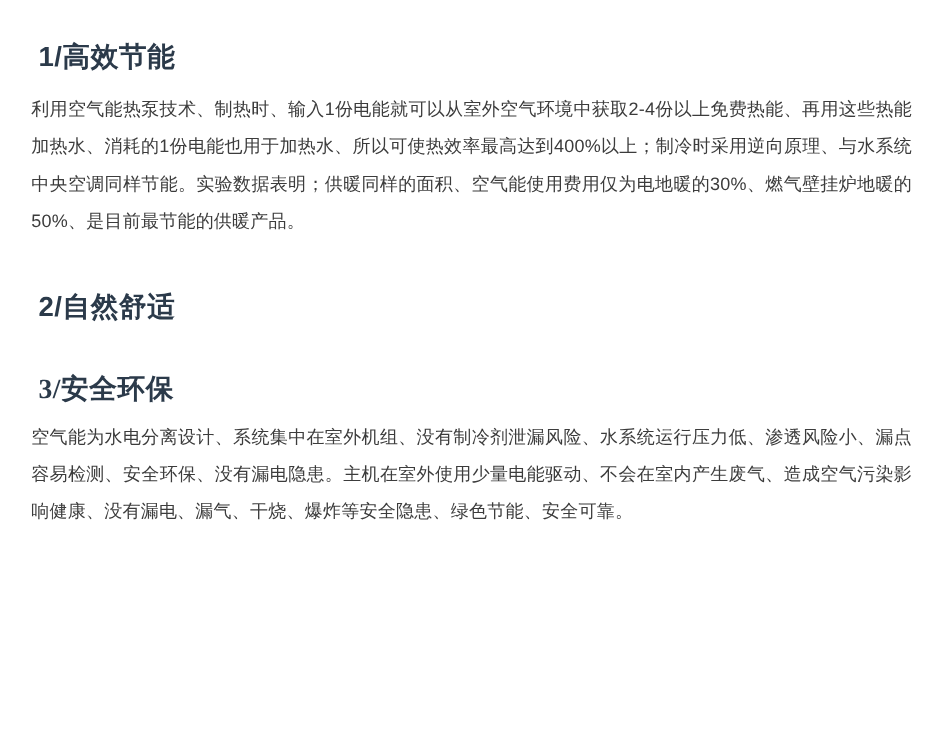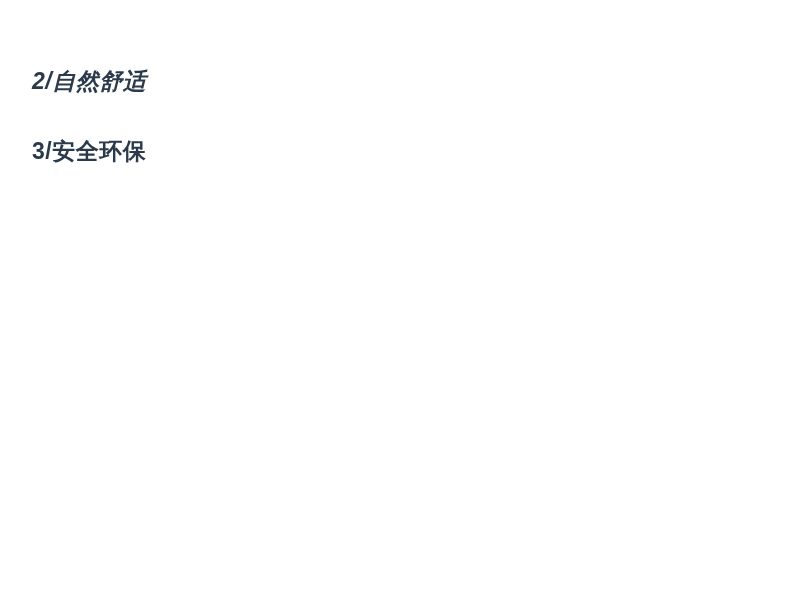--- a/index.html
+++ b/index.html
@@ -35,32 +35,37 @@
   .section-body {
     font-size: 15px;
     line-height: 31px;
     color: #3c3c3c;
     margin: 0;
     text-align: justify;
     letter-spacing: 0.2px;
   }
   #sec-1 { margin-top: 8px; }
   #sec-1 .section-body { margin-bottom: 0; }
-  #sec-2 { margin-top: 42px; font-style: italic; }
+  #sec-2 { margin-top: 42px; }
   #sec-3 { margin-top: 42px; }
   #sec-2 .section-heading { margin-bottom: 16px; }
-  #sec-3 .section-heading { margin-bottom: 10px; }
+  #sec-3 .section-heading { margin-bottom: 10px; font-family: Liberation Serif, serif; }
 </style>
 </head>
 <body>
 
 <div class="page">
 
+  <div class="section" id="sec-1">
+    <h2 class="section-heading">1/高效节能</h2>
+    <p class="section-body">利用空气能热泵技术、制热时、输入1份电能就可以从室外空气环境中获取2-4份以上免费热能、再用这些热能加热水、消耗的1份电能也用于加热水、所以可使热效率最高达到400%以上；制冷时采用逆向原理、与水系统中央空调同样节能。实验数据表明；供暖同样的面积、空气能使用费用仅为电地暖的30%、燃气壁挂炉地暖的50%、是目前最节能的供暖产品。</p>
+  </div>
 
   <div class="section" id="sec-2">
     <h2 class="section-heading">2/自然舒适</h2>
   </div>
 
   <div class="section" id="sec-3">
     <h2 class="section-heading">3/安全环保</h2>
+    <p class="section-body">空气能为水电分离设计、系统集中在室外机组、没有制冷剂泄漏风险、水系统运行压力低、渗透风险小、漏点容易检测、安全环保、没有漏电隐患。主机在室外使用少量电能驱动、不会在室内产生废气、造成空气污染影响健康、没有漏电、漏气、干烧、爆炸等安全隐患、绿色节能、安全可靠。</p>
   </div>
 
 </div>
 
 </body></html>

